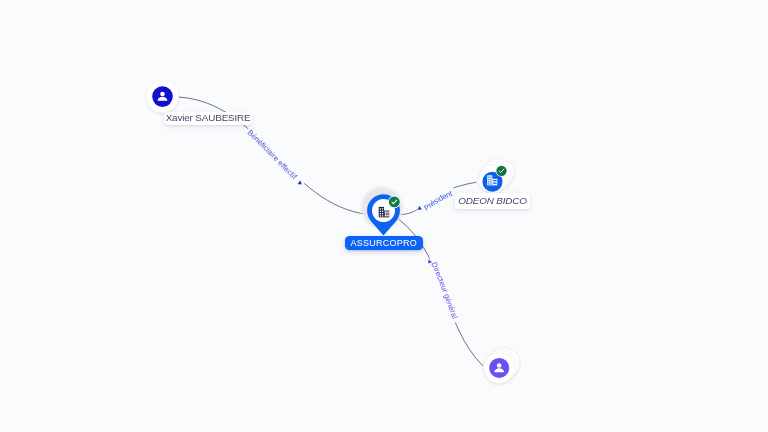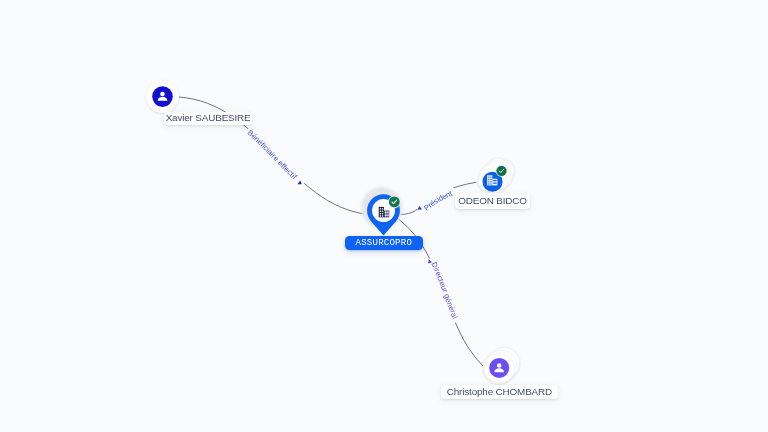--- a/index.html
+++ b/index.html
@@ -168,17 +168,16 @@
         <circle cx="499.2" cy="367.9" r="15.4"></circle>
       </g>
       <circle cx="499.2" cy="367.9" r="10.0" fill="#6c4ef5"></circle>
       <g>
         <use href="#person-glyph" fill="#fff" transform="translate(493.2,361.4) scale(0.50)"></use>
       </g>
     </g>
   </svg>
 
   <div class="lbl" style="left:119px;top:112px;width:88.2px;height:12.6px;margin-left:45px;">Xavier SAUBESIRE</div>
-  <div class="lbl primary" style="left:344.8px;top:236px;width:78px;height:14.3px;font-family:Liberation Mono, monospace;">ASSURCOPRO</div>
-  <div class="lbl" style="left:455px;top:193px;width:75px;height:16.3px;">ODEON BIDCO</div>
-  <div class="lbl" style="left:440.9px;top:385.4px;width:117px;height:13.3px;">Christophe CHOMBARD</div>
+  <div class="lbl primary" style="left:344.8px;top:236px;width:78px;height:14.3px;">ASSURCOPRO</div>
+  <div class="lbl" style="left:455px;top:193px;width:75px;height:16.3px;font-style:italic;">ODEON BIDCO</div>
 
 </div>
 
 </body></html>

